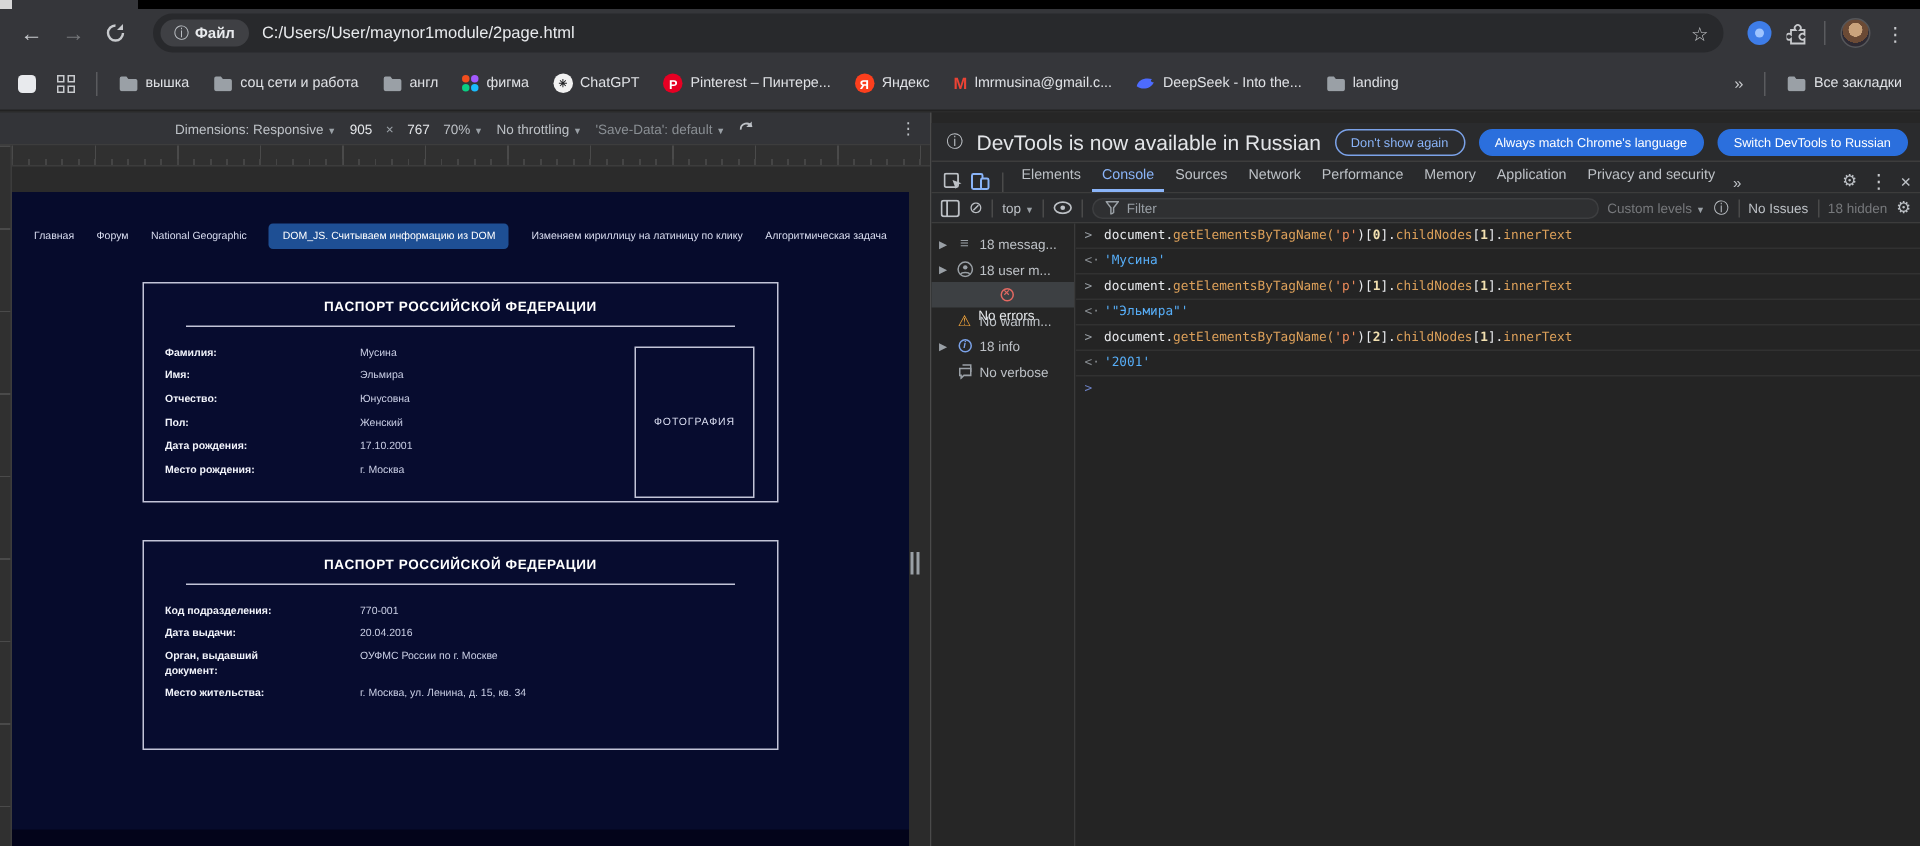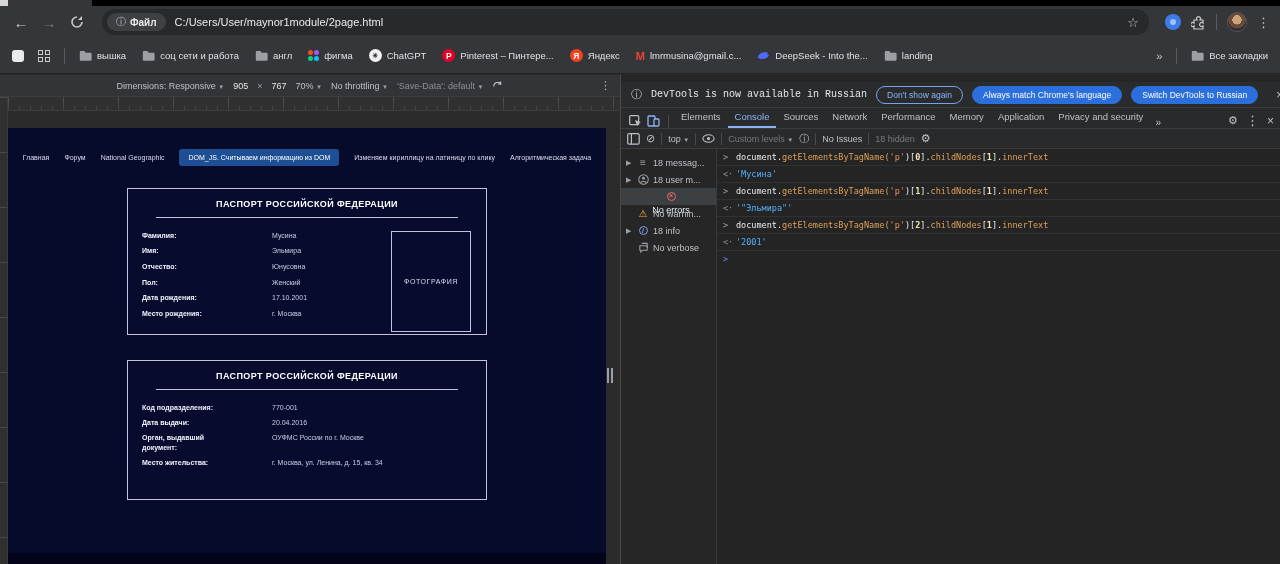--- a/index.html
+++ b/index.html
@@ -54,38 +54,38 @@
   .v-ruler { position:absolute; left:0; top:22px; width:8px; height:467px; background:#303030; border-right:1px solid #3c3c3c;
     background-image:repeating-linear-gradient(180deg,#4a4a4a 0 1px,transparent 1px 55px); }
   .resize-handle { position:absolute; left:607px; top:293px; width:7px; height:15px; display:flex; gap:2px; cursor:ew-resize; }
   .resize-handle i { width:2px; height:15px; background:#9aa0a6; }
 
   
   .viewport { position:absolute; left:8px; top:53px; width:598px; height:436px; background:#060b2c; overflow:hidden; }
   .page-nav { display:flex; justify-content:center; align-items:center; gap:15px; margin-top:21px; font-size:7px; color:#d9ddf0; }
   .page-nav .nav-link { cursor:pointer; white-space:nowrap; }
   .page-nav .active { background:#1e4f94; border-radius:3px; padding:5px 9px; color:#fff; }
-  .pass-box { position:relative; width:360px; margin:0 auto; border:1px solid #c2c4d8; background:#070c2f; }
+  .pass-box { position:relative; width:424px; margin:0 auto; border:1px solid #c2c4d8; background:#070c2f; }
   .pass-box.first { margin-top:22px; height:147px; }
   .pass-box.second { margin-top:25px; height:140px; }
   .pass-title { text-align:center; font-size:9px; font-weight:bold; letter-spacing:.4px; color:#fff; padding:10px 0 8px; margin:0 28px; border-bottom:1px solid #c2c4d8; }
   .fields { margin:10px 0 0 14px; display:grid; grid-template-columns:130px 1fr; font-size:7px; }
   .fields .lbl { font-weight:bold; color:#f2f4fb; width:86px; line-height:10px; padding:2.6px 0; }
   .fields .val { color:#c9cee4; line-height:10px; padding:2.6px 0; }
   .pass-box.first .fields { width:320px; }
   .pass-box.first .lbl, .pass-box.first .val { padding:2.8px 0; }
   .photo-box { position:absolute; right:15px; top:42px; width:80px; height:101px; border:1px solid #c2c4d8; display:flex; align-items:center; justify-content:center; font-size:7px; letter-spacing:.6px; color:#d9ddf0; }
   .page-footer { position:absolute; left:0; bottom:0; width:100%; height:11px; background:#03041a; }
 
   
   .devtools { position:absolute; left:620px; top:75px; width:660px; height:489px; background:#262626; border-left:1px solid #4a4a4a; display:flex; flex-direction:column; }
   .dt-topgap { height:7px; }
   .infobar { height:26px; display:flex; align-items:center; gap:9px; padding:0 10px; background:#2a2b2d; border-bottom:1px solid #3d3d3d; }
   .infobar .info-i { color:#bdc1c6; font-size:11px; }
-  .infobar .msg { color:#e3e5e8; font-size:10px; white-space:nowrap;font-family:Liberation Mono, monospace; }
+  .infobar .msg { color:#e3e5e8; font-size:14px; white-space:nowrap; }
   .pill { font-size:8.5px; border-radius:10px; padding:3px 10px; white-space:nowrap; cursor:pointer; }
   .pill.outline { border:1px solid #7ba2e8; color:#8ab4f8; background:transparent; }
   .pill.fill { background:#2b6fdd; color:#fff; border:1px solid #2b6fdd; }
   .infobar .close-x, .tabbar .close-x { margin-left:auto; color:#bdc1c6; font-size:12px; cursor:pointer; }
   .infobar .spacer { flex:1; }
   .infobar .close-x { margin-left:0; }
 
   .tabbar { height:21px; display:flex; align-items:flex-end; background:#292a2c; border-bottom:1px solid #3c3c3c; padding:0 6px; }
   .tb-icon { width:16px; height:15px; display:flex; align-items:center; justify-content:center; margin-right:2px; }
   .tabbar .vdiv { width:1px; height:13px; background:#4a4a4a; margin:0 5px; }
@@ -369,20 +369,26 @@
         </svg>
       <span class="noslash">⊘</span>
       <span class="ct-div"></span>
       <span class="ct-txt"><span>top</span> <span class="caret">▼</span></span>
       <span class="ct-div"></span>
       <svg class="eye-svg" viewBox="0 0 14 9">
           <ellipse cx="7" cy="4.5" rx="6" ry="4" fill="none" stroke="#bdc1c6" stroke-width="1.2"></ellipse>
           <circle cx="7" cy="4.5" r="1.7" fill="#bdc1c6"></circle>
         </svg>
       <span class="ct-div"></span>
+      <div class="filter-pill">
+        <svg class="funnel-svg" viewBox="0 0 10 10">
+            <path d="M0.5 0.5h9L6 5v3.5L4 10V5z" fill="none" stroke="#9aa0a6" stroke-width="1.1"></path>
+          </svg>
+        <span class="ph">Filter</span>
+      </div>
       <span class="ct-txt dim-txt"><span>Custom levels</span> <span class="caret">▼</span></span>
       <span class="info-i" style="font-size:10px">ⓘ</span>
       <span class="ct-div"></span>
       <span class="ct-txt">No Issues</span>
       <span class="ct-div"></span>
       <span class="ct-txt dim-txt">18 hidden</span>
       <span class="gear">⚙</span>
     </div>
 
     <div class="console-body">

